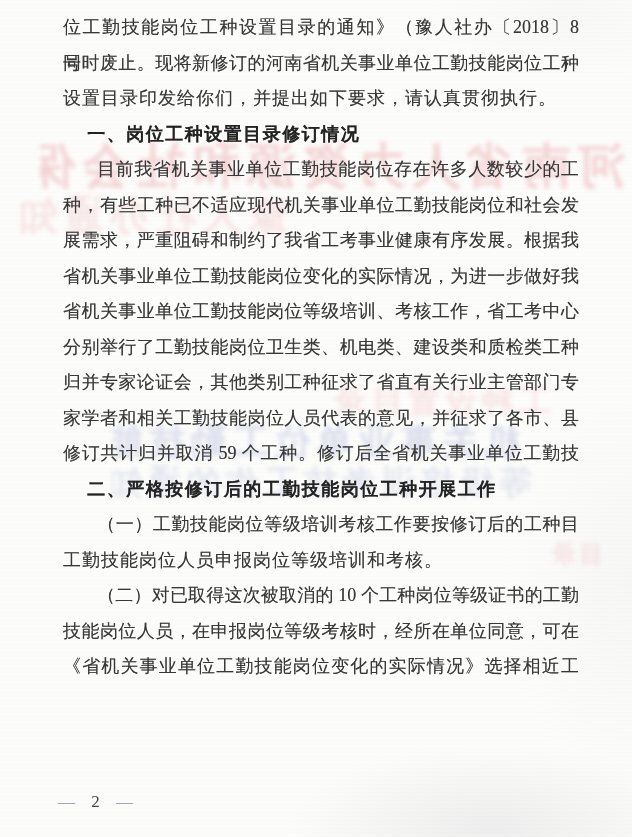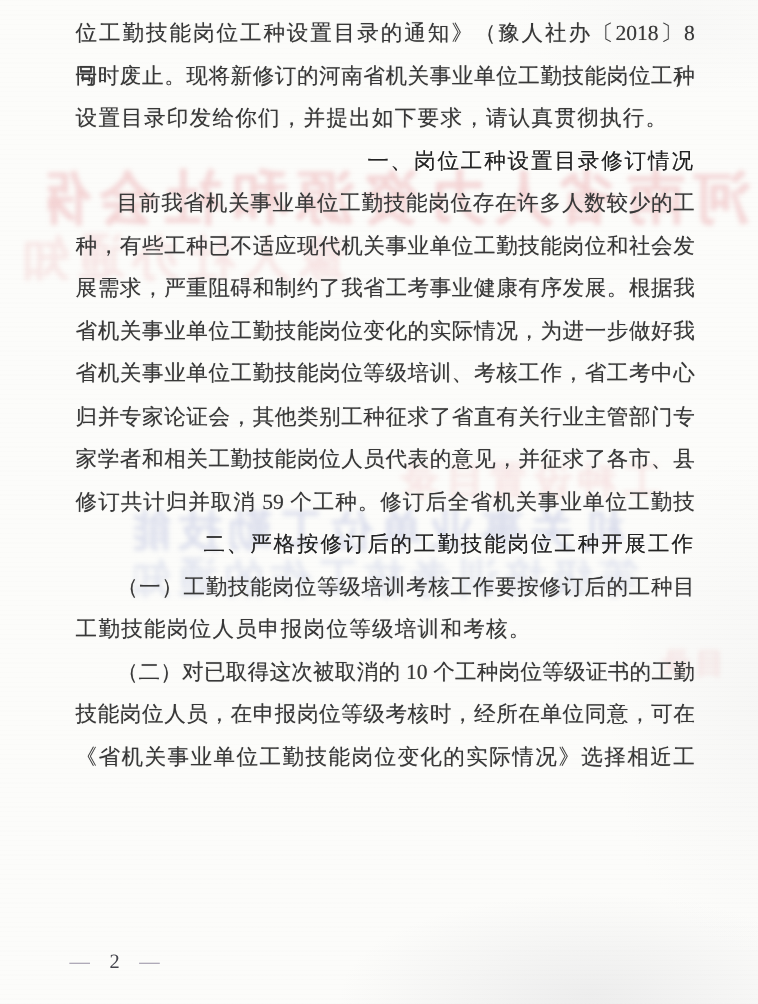--- a/index.html
+++ b/index.html
@@ -35,25 +35,24 @@
   .line.jt{
     letter-spacing:0;
     white-space:normal;
     text-align:justify;
     text-align-last:justify;
     text-justify:inter-character;
   }
   .line.ind{ text-indent:1.9em; }
   .line.hd{
     font-family:"Liberation Sans","DejaVu Sans",sans-serif;
-    font-weight:400;color:#232323;
+    font-weight:700;color:#232323;
     letter-spacing:1.5px;
     text-shadow:0 0 0.5px rgba(35,35,35,0.6);
     text-indent:1.35em;
-    text-align:right;
   }
   .footer{
     position:absolute;left:57px;top:791px;height:22px;line-height:22px;
     z-index:2;font-size:17px;
   }
   .footer .dash{color:#9a93a6;letter-spacing:0;padding:0 1px;}
   .footer .pnum{color:#44444c;padding:0 11px;font-family:"Liberation Serif",serif;}
   
   .bleed{
     position:absolute;z-index:1;
@@ -90,20 +89,21 @@
   <div class="content">
       <div class="line jt">位工勤技能岗位工种设置目录的通知》（豫人社办〔2018〕8 号）</div>
       <div class="line jt">同时废止。现将新修订的河南省机关事业单位工勤技能岗位工种</div>
       <div class="line">设置目录印发给你们，并提出如下要求，请认真贯彻执行。</div>
       <div class="line hd">一、岗位工种设置目录修订情况</div>
       <div class="line jt ind">目前我省机关事业单位工勤技能岗位存在许多人数较少的工</div>
       <div class="line jt">种，有些工种已不适应现代机关事业单位工勤技能岗位和社会发</div>
       <div class="line jt">展需求，严重阻碍和制约了我省工考事业健康有序发展。根据我</div>
       <div class="line jt">省机关事业单位工勤技能岗位变化的实际情况，为进一步做好我</div>
       <div class="line jt">省机关事业单位工勤技能岗位等级培训、考核工作，省工考中心</div>
+      <div class="line jt">分别举行了工勤技能岗位卫生类、机电类、建设类和质检类工种</div>
       <div class="line jt">归并专家论证会，其他类别工种征求了省直有关行业主管部门专</div>
       <div class="line jt">家学者和相关工勤技能岗位人员代表的意见，并征求了各市、县</div>
       <div class="line jt">修订共计归并取消 59 个工种。修订后全省机关事业单位工勤技</div>
       <div class="line hd">二、严格按修订后的工勤技能岗位工种开展工作</div>
       <div class="line jt ind">（一）工勤技能岗位等级培训考核工作要按修订后的工种目</div>
       <div class="line">工勤技能岗位人员申报岗位等级培训和考核。</div>
       <div class="line jt ind">（二）对已取得这次被取消的 10 个工种岗位等级证书的工勤</div>
       <div class="line jt">技能岗位人员，在申报岗位等级考核时，经所在单位同意，可在</div>
       <div class="line jt">《省机关事业单位工勤技能岗位变化的实际情况》选择相近工</div>
     </div>

